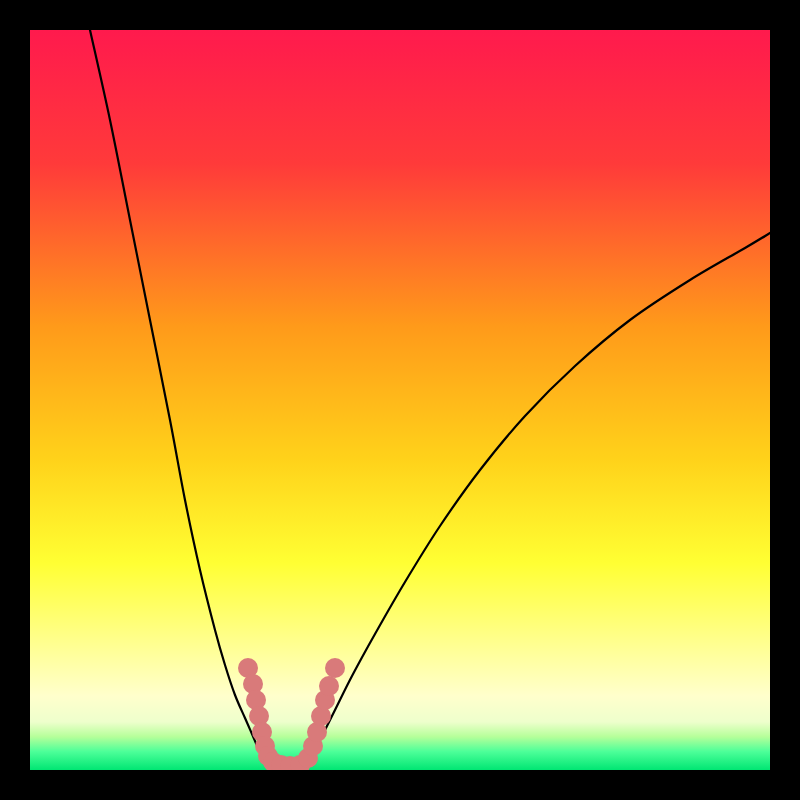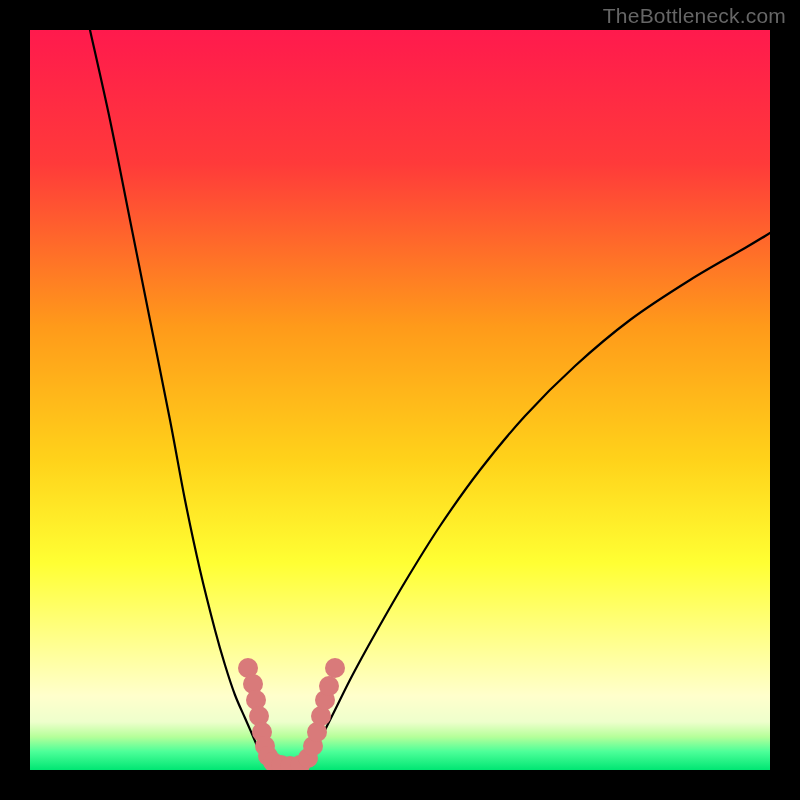--- a/index.html
+++ b/index.html
@@ -29,21 +29,20 @@
   svg {
     position: absolute;
     top: 0;
     left: 0;
   }
 </style>
 </head>
 <body>
 
 <div class="frame">
-  <div class="watermark">TheBottleneck.com</div>
   <svg id="chart-svg" width="800" height="800" viewBox="0 0 800 800">
     <defs>
       <linearGradient id="bg-grad" x1="0" y1="0" x2="0" y2="1">
           <stop offset="0%" stop-color="#ff1a4d"></stop>
           <stop offset="18%" stop-color="#ff3a3a"></stop>
           <stop offset="40%" stop-color="#ff9a1a"></stop>
           <stop offset="57.99999999999999%" stop-color="#ffd21a"></stop>
           <stop offset="72%" stop-color="#ffff33"></stop>
           <stop offset="82%" stop-color="#ffff88"></stop>
           <stop offset="90%" stop-color="#ffffcc"></stop>

